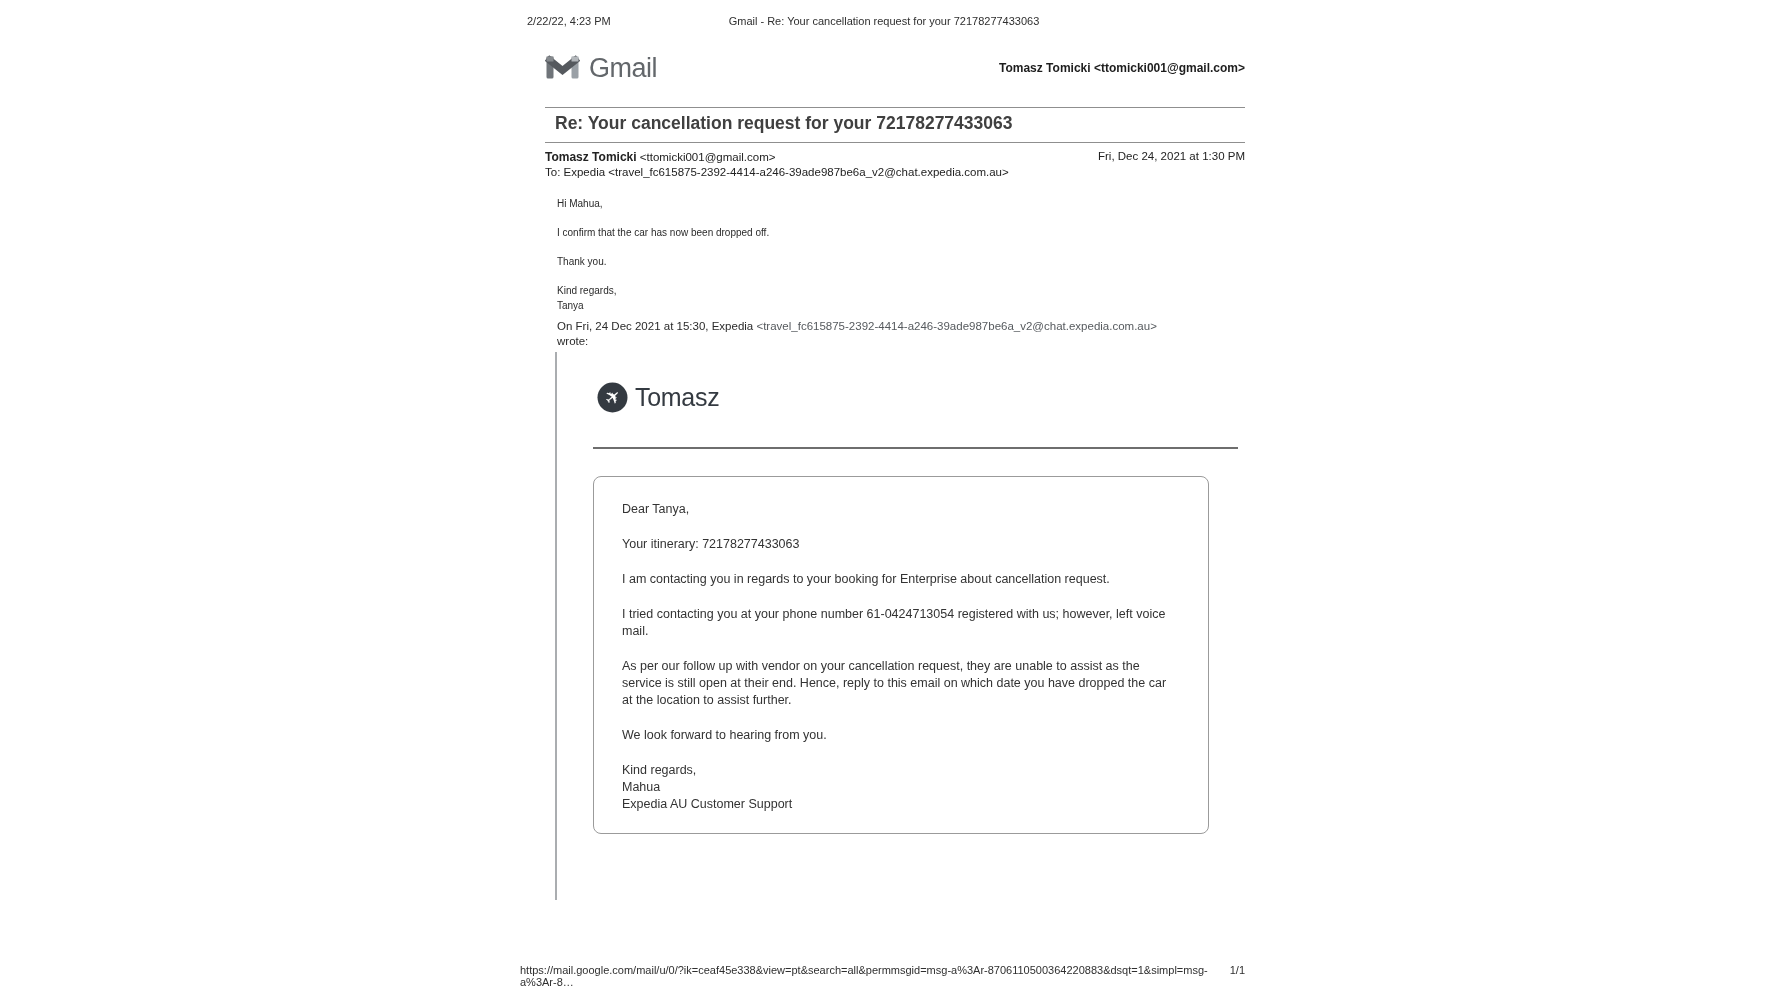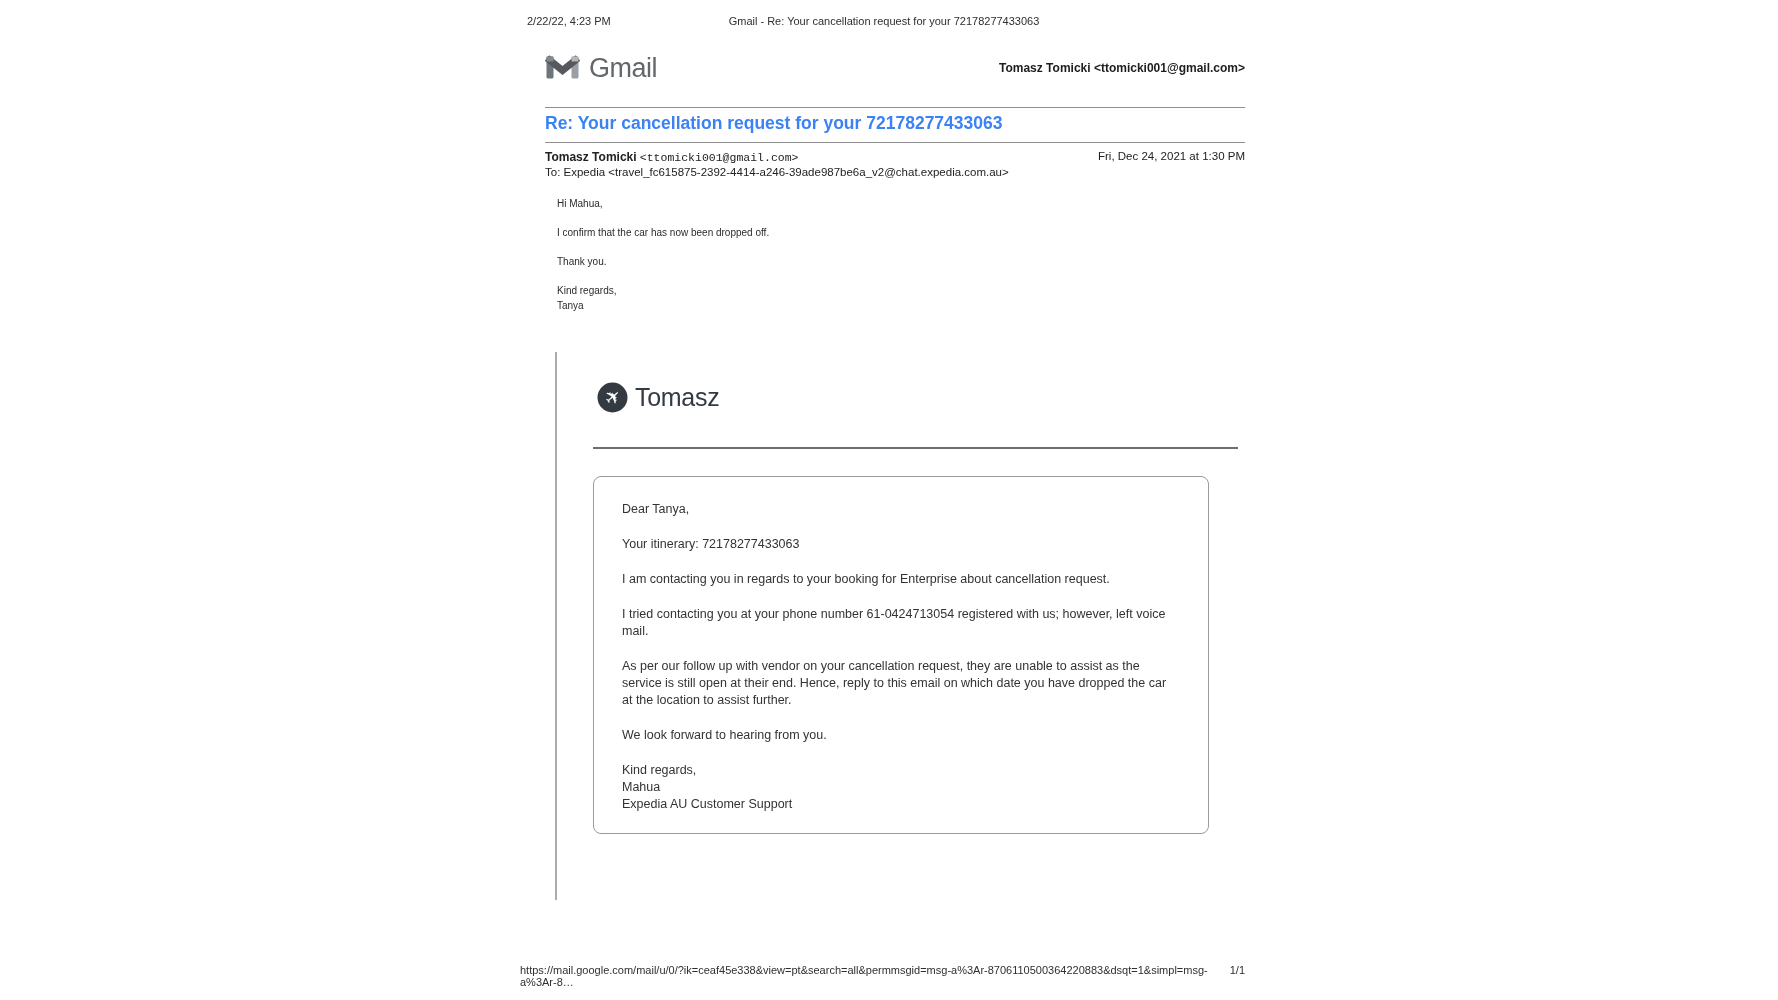--- a/index.html
+++ b/index.html
@@ -14,26 +14,26 @@
   .gmail-row { position:absolute; top:50px; left:22px; right:0; height:36px;
                display:flex; align-items:center; justify-content:space-between; }
   .gmail-logo { display:flex; align-items:flex-start; gap:9px; }
   .gmail-wordmark { font-size:27px; color:#63676b; letter-spacing:-0.5px; }
   .account { font-size:12px; font-weight:bold; color:#1d1d1d; }
 
   .rule { position:absolute; left:22px; right:0; height:1px; background:#8f8f8f; }
   .rule1 { top:107px; }
   .rule2 { top:142px; }
 
-  .subject { position:absolute; top:113px; left:22px; font-size:17.5px; font-weight:bold; color:#3b82f6; }
+  .subject { position:absolute; top:113px; left:32px; font-size:17.5px; font-weight:bold; color:#404040; }
 
   .from-row { position:absolute; top:150px; left:22px; right:0; display:flex;
               justify-content:space-between; font-size:11.5px; color:#222; }
   .from-name { font-weight:bold; font-size:12px; }
-  .from-email { font-weight:normal;font-family:Liberation Mono, monospace; }
+  .from-email { font-weight:normal; }
   .msg-date { font-size:11.5px; color:#222; white-space:nowrap; }
   .to-line { position:absolute; top:166px; left:22px; font-size:11.5px; color:#222; }
 
   .body-block { position:absolute; top:196px; left:34px; width:600px;
                 font-size:10px; line-height:15px; color:#2b2b2b; }
   .body-block p { margin:0 0 14px 0; }
   .signoff p { margin:0; }
 
   .quote-intro { position:absolute; top:319px; left:34px; font-size:11.5px;
                  line-height:15px; color:#2b2b2b; }
@@ -96,20 +96,24 @@
     <div class="body-block">
       <p>Hi Mahua,</p>
       <p>I confirm that the car has now been dropped off.</p>
       <p>Thank you.</p>
       <div class="signoff">
         <p>Kind regards,</p>
         <p>Tanya</p>
       </div>
     </div>
 
+    <div class="quote-intro">
+      <span>On Fri, 24 Dec 2021 at 15:30, Expedia </span><span class="quote-email">&lt;travel_fc615875-2392-4414-a246-39ade987be6a_v2@chat.expedia.com.au&gt;</span><br>
+      <span>wrote:</span>
+    </div>
 
     <div class="blockquote">
       <div class="expedia-row">
         <span style="display:inline-block;line-height:0;">
           <svg width="31" height="31" viewBox="0 0 31 31">
             <circle cx="15.5" cy="15.5" r="15" fill="#343a41"></circle>
             <text x="16" y="22" font-size="19" fill="#ffffff" text-anchor="middle" transform="rotate(-40 15.5 15.5)" font-family="DejaVu Sans, sans-serif">✈</text>
           </svg>
         </span>
         <span class="expedia-wordmark">Tomasz</span>

